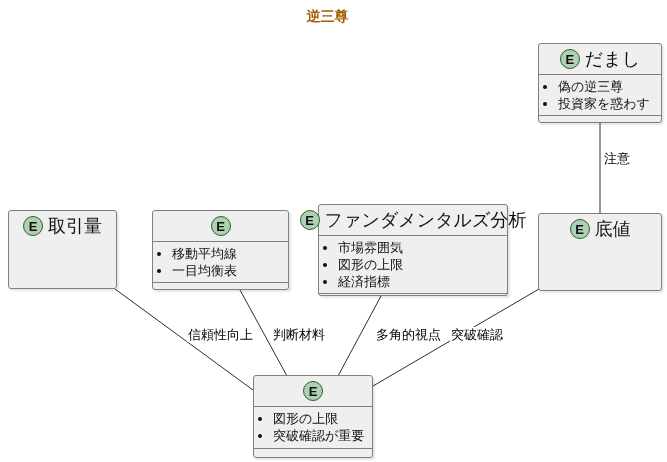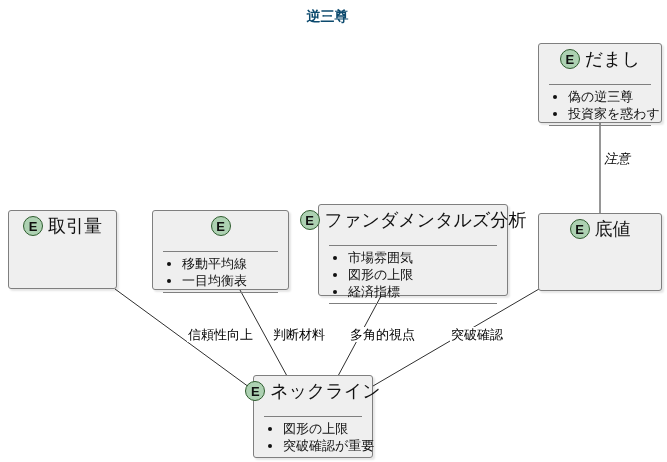--- a/index.html
+++ b/index.html
@@ -10,21 +10,21 @@
     --edge-stroke:#2f2f2f;
     --text-color:#111111;
   }
   html,body{margin:0;padding:0;background:#ffffff;}
   body{font-family:"Liberation Sans","DejaVu Sans",sans-serif;color:var(--text-color);}
   .canvas{
     position:relative;width:667px;height:462px;background:#ffffff;overflow:hidden;
   }
   .diagram-title{
     position:absolute;left:0;top:8px;width:655px;text-align:center;
-    font-size:14px;font-weight:bold;color:#0c4a6e;
+    font-size:14px;font-weight:bold;color:#a16207;
   }
   svg.edge-layer{position:absolute;left:0;top:0;width:667px;height:462px;z-index:0;}
   svg.edge-layer line{stroke:var(--edge-stroke);stroke-width:1;}
   .edge-label{
     position:absolute;font-size:13px;color:#000;background:#ffffff;
     padding:0 1px;white-space:nowrap;z-index:2;line-height:15px;
   }
   .entity{
     position:absolute;z-index:1;box-sizing:border-box;
     background:var(--entity-fill);
@@ -39,38 +39,38 @@
   }
   .badge{
     display:inline-flex;align-items:center;justify-content:center;
     width:20px;height:20px;flex:0 0 20px;border-radius:50%;
     background:var(--badge-fill);
     border:1.5px solid var(--badge-border);
     font-size:13px;font-weight:bold;color:#101010;box-sizing:border-box;
   }
   .entity-name{font-size:18px;white-space:nowrap;}
   .entity-items{
-    margin:10px;flex:1 1 auto;
+    margin:0;flex:1 1 auto;
     border-top:1px solid var(--entity-border);
     border-bottom:1px solid var(--entity-border);
     padding:3px 6px 3px 19px;list-style:disc;
   }
   .entity-items li{font-size:13px;line-height:17px;white-space:nowrap;}
   .entity-footer{height:8px;flex:0 0 8px;}
   
   #ent-damashi     {left:538px;top:43px; width:124px;height:80px;}
   #ent-volume      {left:8px;  top:210px;width:109px;height:79px;}
   #ent-technical   {left:152px;top:210px;width:137px;height:80px;}
   #ent-fundamentals{left:318px;top:204px;width:190px;height:92px;}
   #ent-bottom      {left:538px;top:213px;width:124px;height:78px;}
   #ent-neckline    {left:253px;top:375px;width:120px;height:83px;}
-  #lbl-caution    {left:603px;top:151px;font-style:italic;}
+  #lbl-caution    {left:603px;top:151px;}
   #lbl-reliability{left:187px;top:327px;}
   #lbl-judgement  {left:272px;top:327px;font-family:Liberation Serif, serif;}
-  #lbl-viewpoint  {left:349px;top:327px;}
+  #lbl-viewpoint  {left:375px;top:327px;}
   #lbl-breakout   {left:450px;top:327px;}
 </style>
 </head>
 <body>
 
 <div class="canvas">
 
   <div class="diagram-title">逆三尊</div>
 
   <svg class="edge-layer" viewBox="0 0 667 462">
@@ -135,21 +135,20 @@
     <div class="entity-header">
       <span class="badge">E</span>
       <span class="entity-name">底値</span>
     </div>
     <div class="entity-footer"></div>
   </div>
 
   <div class="entity" id="ent-neckline">
     <div class="entity-header">
       <span class="badge">E</span>
-      <span class="entity-name">ネックライン</span>
     </div>
     <ul class="entity-items">
       <li>図形の上限</li>
       <li>突破確認が重要</li>
     </ul>
     <div class="entity-footer"></div>
   </div>
 
 </div>
 

